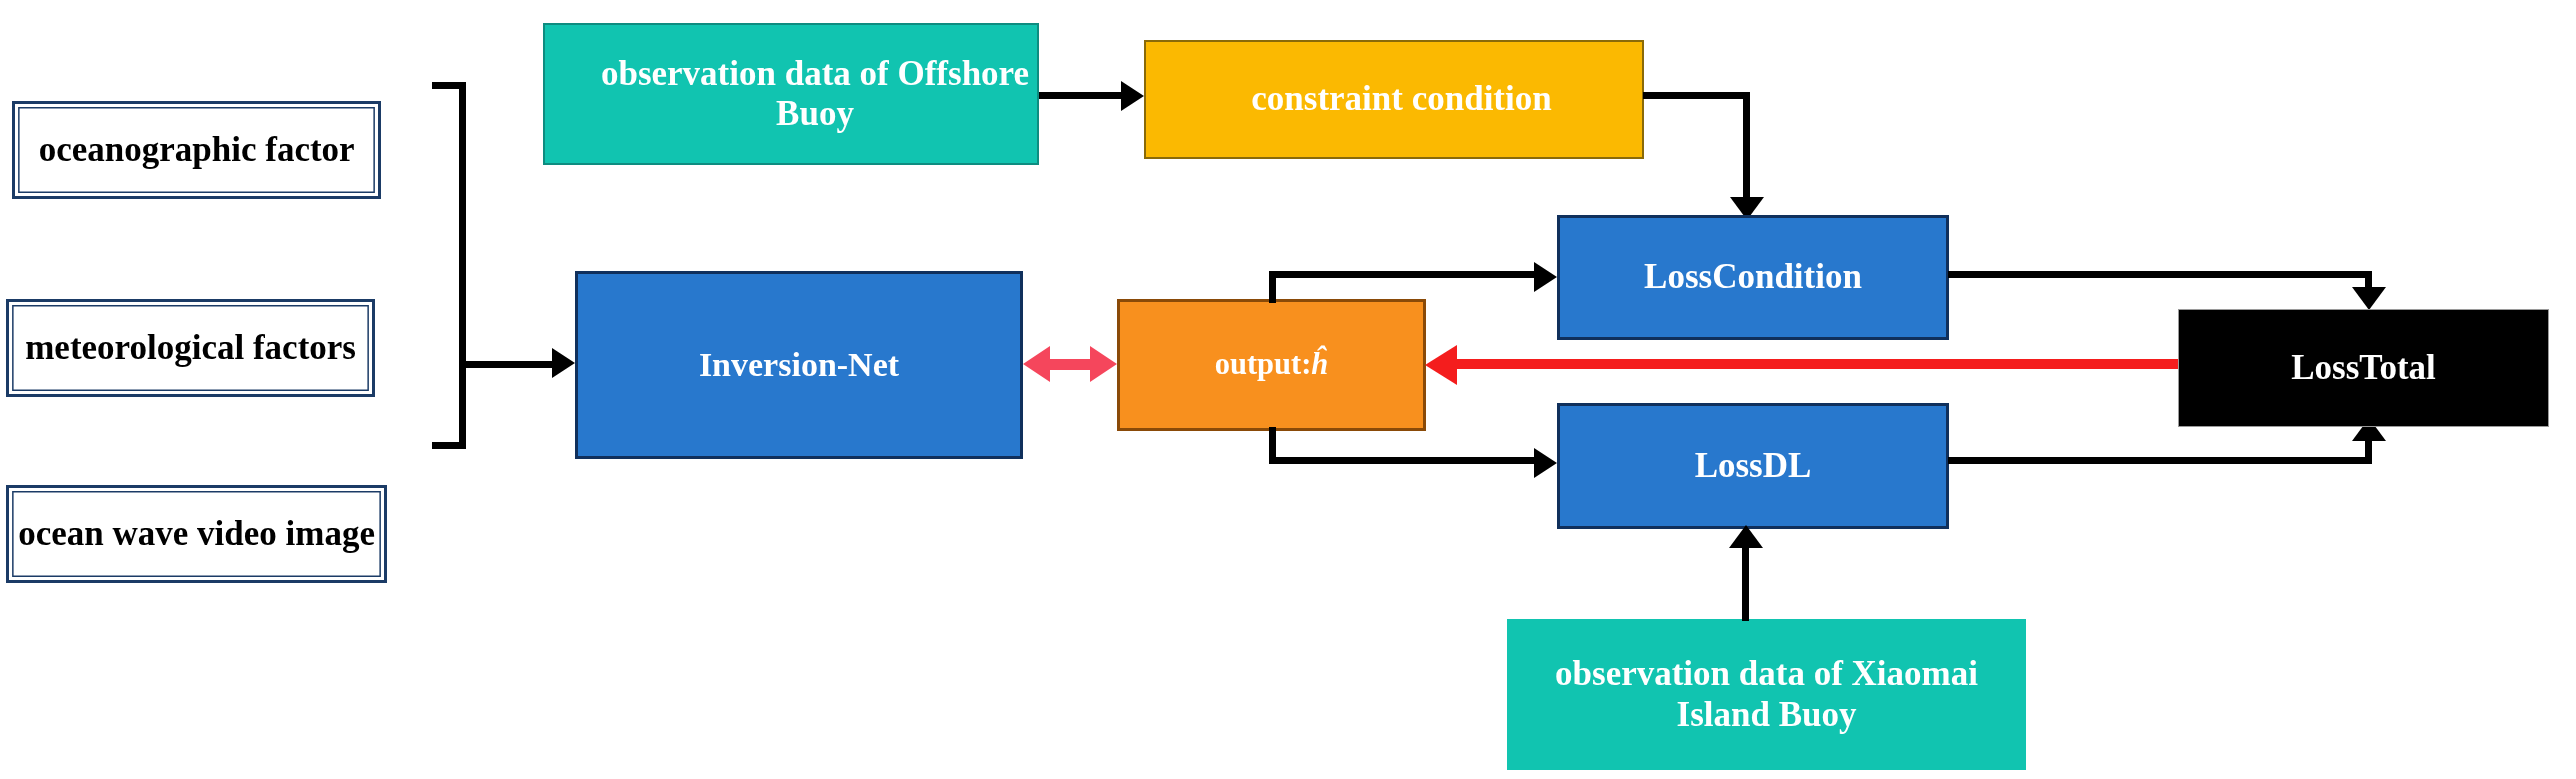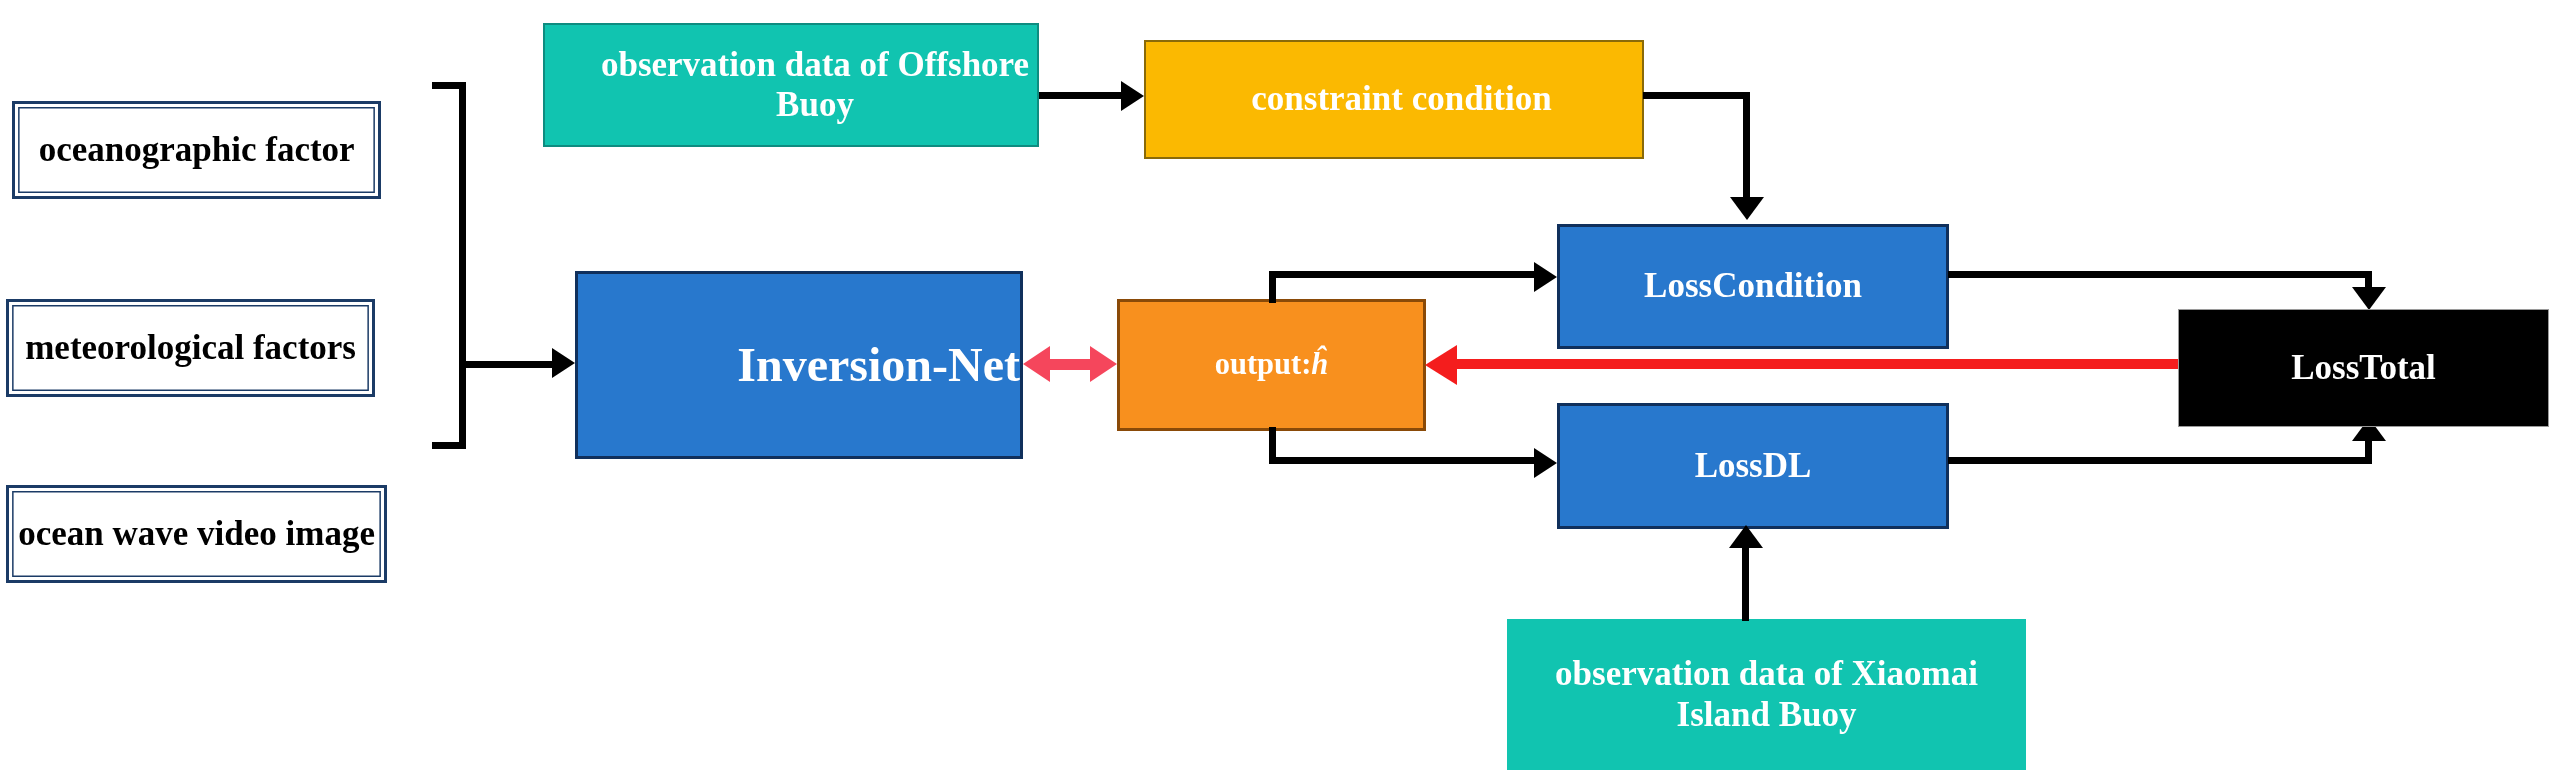--- a/index.html
+++ b/index.html
@@ -15,21 +15,21 @@
 
   
   .teal-box{background:#11c4b0;border:2.3px solid #0e8c80;color:#ffffff;font-size:35px;}
   .teal-box.noborder{border:none;margin-left:8px;}
 
   
   .yellow-box{background:#fbb901;border:2.3px solid #8a6a08;color:#ffffff;font-size:35px;padding-left:15px;}
 
   
   .blue-box{background:#2878cd;border:3.1px solid #10305c;color:#ffffff;font-size:35px;}
-  .blue-box.big{font-size:48px;justify-content:flex-end;}
+  .blue-box.big{font-size:34px;}
 
   
   .orange-box{background:#f8901e;border:3.1px solid #8a4a08;color:#ffffff;font-size:30.5px;}
 
   
   .black-box{background:#000000;border:1.5px solid #9a9a9a;color:#ffffff;font-size:35px;}
 
   .hat{font-style:italic;font-family:"Liberation Serif",serif;}
 
   
@@ -67,21 +67,21 @@
     <span>ocean wave video image</span>
   </div>
 
   <div class="vline" style="left:459px;top:82px;height:366px;"></div>
   <div class="hline" style="left:432px;top:82px;width:34px;"></div>
   <div class="hline" style="left:432px;top:442px;width:34px;"></div>
 
   <div class="hline" style="left:459px;top:361px;width:95px;"></div>
   <div class="arrow-r" style="left:552px;top:348px;"></div>
 
-  <div class="node teal-box" style="left:543px;top:23px;width:496px;height:124px;padding-left:48px;">
+  <div class="node teal-box" style="left:543px;top:23px;width:496px;height:142px;padding-left:48px;">
     <span>observation data of Offshore Buoy</span>
   </div>
 
   <div class="hline" style="left:1039px;top:92px;width:85px;"></div>
   <div class="arrow-r" style="left:1121px;top:81px;"></div>
 
   <div class="node yellow-box" style="left:1144px;top:40px;width:500px;height:119px;">
     <span>constraint condition</span>
   </div>
 
@@ -103,21 +103,21 @@
   </div>
 
   <div class="vline" style="left:1269px;top:271px;height:32px;"></div>
   <div class="hline" style="left:1269px;top:271px;width:271px;"></div>
   <div class="arrow-r" style="left:1534px;top:262px;"></div>
 
   <div class="vline" style="left:1269px;top:427px;height:37px;"></div>
   <div class="hline" style="left:1269px;top:457px;width:271px;"></div>
   <div class="arrow-r" style="left:1534px;top:448px;"></div>
 
-  <div class="node blue-box" style="left:1557px;top:224px;width:392px;height:125px;justify-content:center;">
+  <div class="node blue-box" style="left:1557px;top:215px;width:392px;height:125px;justify-content:center;">
     <span>LossCondition</span>
   </div>
 
   <div class="hline" style="left:1948px;top:271px;width:424px;"></div>
   <div class="vline" style="left:2365px;top:271px;height:20px;"></div>
   <div class="arrow-d" style="left:2352px;top:287px;"></div>
 
   <div class="node blue-box" style="left:1557px;top:403px;width:392px;height:126px;">
     <span>LossDL</span>
   </div>

